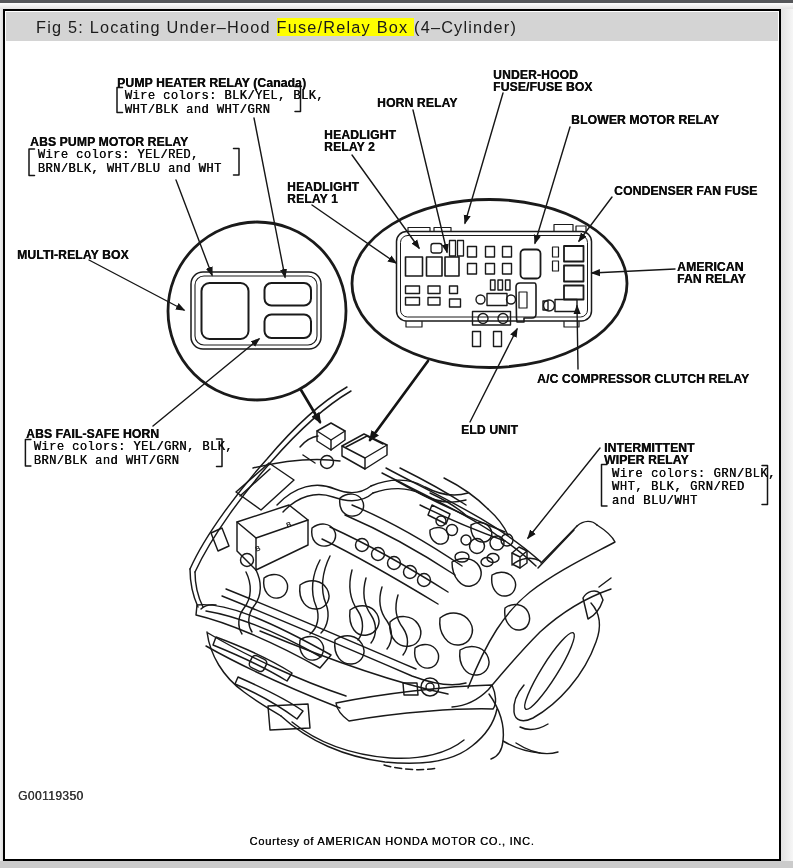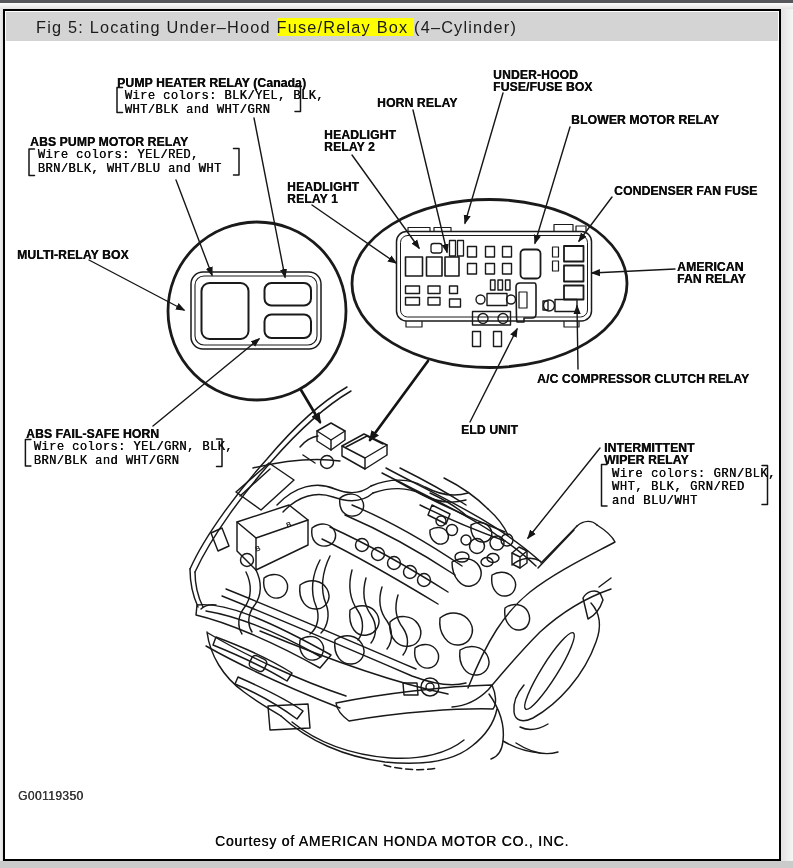--- a/index.html
+++ b/index.html
@@ -335,13 +335,13 @@
 <span style="letter-spacing:0.5px !important"> Wire colors: GRN/BLK,
  WHT, BLK, GRN/RED
  and BLU/WHT</span></div>
 
 <div class="lab" style="left:26px;top:427.8px"><b>ABS FAIL-SAFE HORN</b>
 <span> Wire colors: YEL/GRN, BLK,
  BRN/BLK and WHT/GRN</span></div>
 
 <div class="lab" style="left:18px;top:790px;font-size:12px;color:#3c3c3c;letter-spacing:0.4px">G00119350</div>
 
-<div class="lab" style="left:0;top:834.5px;width:784px;text-align:center;font-size:14px;letter-spacing:0.75px">Courtesy of AMERICAN HONDA MOTOR CO., INC.</div>
+<div class="lab" style="left:0;top:834.5px;width:784px;text-align:center;font-size:11px;letter-spacing:0.75px">Courtesy of AMERICAN HONDA MOTOR CO., INC.</div>
 
 </body></html>

